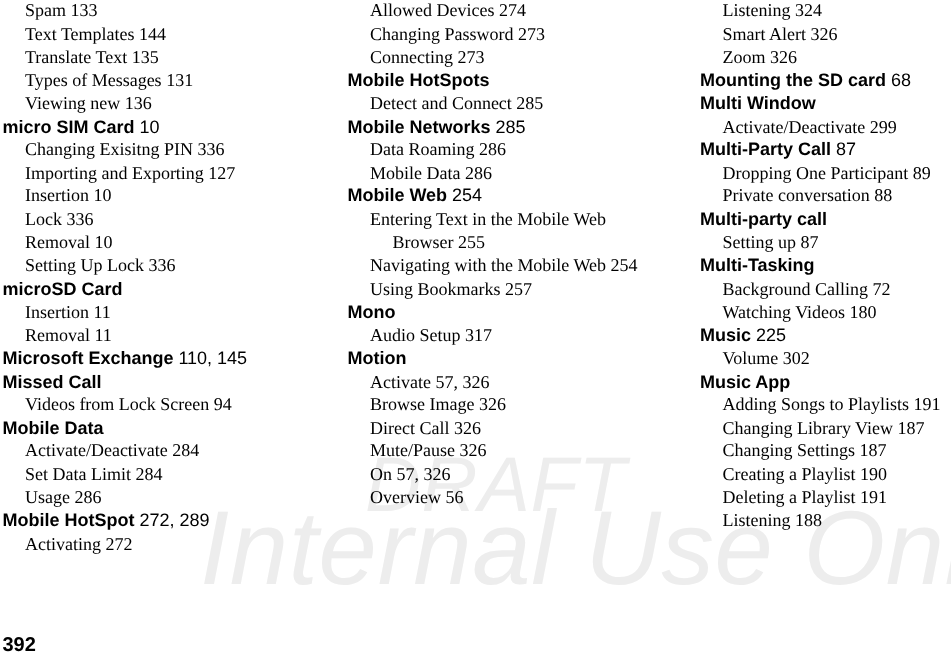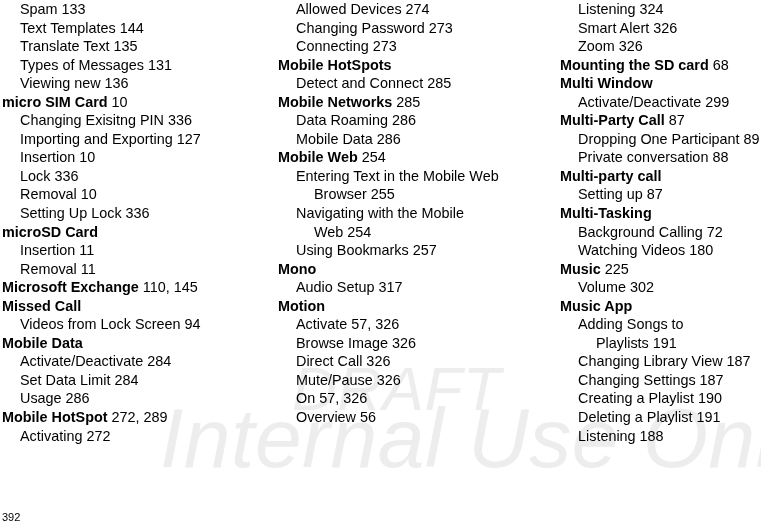--- a/index.html
+++ b/index.html
@@ -78,33 +78,34 @@
   .index-entry.level-0 {
     font-weight: bold;
     margin-left: 0px;
   }
   .index-entry.level-1 {
     font-weight: normal;
     margin-left: 18px;
     text-indent: 0;
     padding-left: 18px;
     text-indent: -18px;
+    font-family: Liberation Serif, serif;
   }
   .index-entry .pages {
     font-weight: normal;
   }
 
   
   #page-folio {
     position: absolute;
     left: 2px;
     top: 508px;
-    font-size: 11px;
+    font-size: 16px;
     line-height: 18px;
-    font-weight: normal;
+    font-weight: bold;
     z-index: 2;
     text-align: right;
   }
 </style>
 </head>
 <body>
 
 <div id="watermark-layer">
   <div class="wm" id="wm-draft">DRAFT</div>
   <div class="wm" id="wm-internal">Internal Use Only</div>

